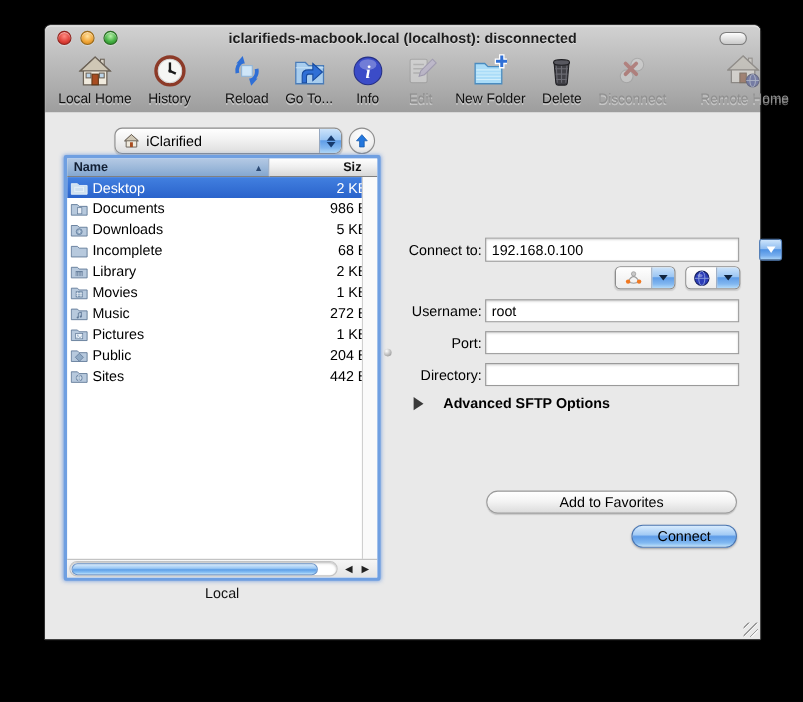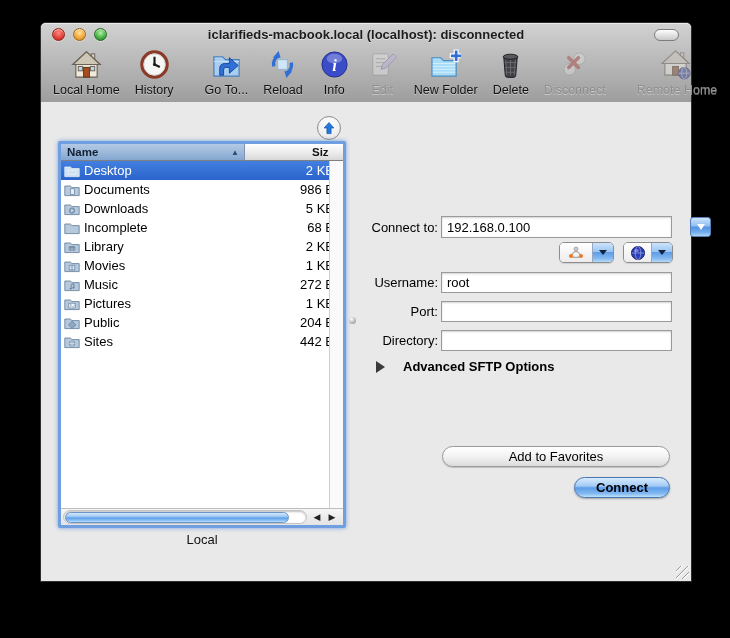--- a/index.html
+++ b/index.html
@@ -114,21 +114,21 @@
   .ddbtn .tri{width:0;height:0;border-left:4px solid transparent;border-right:4px solid transparent;border-top:5px solid #10243f;}
   .disclosure{position:absolute;left:335px;top:257px;display:flex;align-items:center;gap:18px;
     font-size:13px;font-weight:700;color:#000;}
   .disc-tri{width:0;height:0;border-top:6px solid transparent;border-bottom:6px solid transparent;border-left:9px solid #3a3a3a;}
   .btn-fav{position:absolute;left:401px;top:344px;width:228px;height:21px;border-radius:11px;
     background:linear-gradient(180deg,#ffffff 0%,#f4f4f4 45%,#dcdcdc 100%);
     border:1px solid #9a9a9a;box-sizing:border-box;text-align:center;font-size:13px;color:#000;
     line-height:19px;box-shadow:0 1px 1px rgba(0,0,0,.18);}
   .btn-connect{position:absolute;left:533px;top:375px;width:96px;height:21px;border-radius:11px;
     background:linear-gradient(180deg,#d8ebfd 0%,#a3cbf5 42%,#5e9ce8 52%,#82b9f1 82%,#c0e2fa 100%);
-    border:1px solid #4a76b2;box-sizing:border-box;text-align:center;font-size:13px;font-weight:700;
+    border:1px solid #4a76b2;box-sizing:border-box;text-align:center;font-size:13px;font-weight:400;
     color:#000;line-height:19px;box-shadow:0 1px 2px rgba(0,0,0,.3);}
   .resize-grip{position:absolute;right:2px;bottom:2px;width:13px;height:13px;
     background:repeating-linear-gradient(135deg,transparent 0 3px,#9a9a9a 3px 4px,#f5f5f5 4px 5px);}
   .arrow-up-svg{display:block;}
 </style>
 </head>
 <body>
 
 <div class="stage">
   <div class="window">
@@ -171,39 +171,39 @@
               </svg>
           </div>
           <div class="tlabel">History</div>
         </div>
 
         <div class="tsep"></div>
 
         <div class="titem">
           <div class="ticon">
             <svg viewBox="0 0 32 32">
-                <path d="M3 8 h9 l3 3 h14 v17 H3 Z" fill="#a8cdee" stroke="#4a7cb8" stroke-width="1.2"></path>
-                <path d="M3 13 h26" stroke="#c8e2f6" stroke-width="1"></path>
-                <path d="M9 27 V20 q0-5 6-5 h4 V9 l9 8 -9 8 v-6 h-4 q-2 0-2 2.5 V27 Z" fill="#2f6fd6" stroke="#174a9e" stroke-width="1"></path>
-              </svg>
-          </div>
-          <div class="tlabel">Go To...</div>
-        </div>
-
-        <div class="titem">
-          <div class="ticon">
-            <svg viewBox="0 0 32 32">
                 <rect x="11" y="11" width="10" height="10" fill="#cfe6f8" stroke="#8fb4d8"></rect>
                 <path d="M7 18 a10 10 0 0 1 5-11" fill="none" stroke="#2f6fd6" stroke-width="3.6"></path>
                 <path d="M12 2 l2 7 -8 0 Z" fill="#2f6fd6"></path>
                 <path d="M25 14 a10 10 0 0 1 -5 11" fill="none" stroke="#2f6fd6" stroke-width="3.6"></path>
                 <path d="M20 30 l-2-7 8 0 Z" fill="#2f6fd6"></path>
               </svg>
           </div>
           <div class="tlabel">Reload</div>
+        </div>
+
+        <div class="titem">
+          <div class="ticon">
+            <svg viewBox="0 0 32 32">
+                <path d="M3 8 h9 l3 3 h14 v17 H3 Z" fill="#a8cdee" stroke="#4a7cb8" stroke-width="1.2"></path>
+                <path d="M3 13 h26" stroke="#c8e2f6" stroke-width="1"></path>
+                <path d="M9 27 V20 q0-5 6-5 h4 V9 l9 8 -9 8 v-6 h-4 q-2 0-2 2.5 V27 Z" fill="#2f6fd6" stroke="#174a9e" stroke-width="1"></path>
+              </svg>
+          </div>
+          <div class="tlabel">Go To...</div>
         </div>
 
         <div class="titem">
           <div class="ticon">
             <svg viewBox="0 0 32 32">
                 <circle cx="16" cy="16" r="13" fill="#3b4cc8" stroke="#252f86"></circle>
                 <ellipse cx="16" cy="10" rx="8" ry="5" fill="#ffffff" opacity=".28"></ellipse>
                 <text x="16" y="23" text-anchor="middle" font-size="17" font-style="italic" font-weight="bold" fill="#fff" font-family="Liberation Serif,serif">i</text>
               </svg>
           </div>
@@ -272,20 +272,32 @@
               </svg>
           </div>
           <div class="tlabel">Remote Home</div>
         </div>
 
       </div>
     </div>
 
     <div class="content">
 
+      <div class="popup">
+        <svg width="15" height="14" viewBox="0 0 32 32">
+            <path d="M16 3 L30 16 H27 V29 H5 V16 H2 Z" fill="#f0eadd" stroke="#6b6257" stroke-width="2"></path>
+            <path d="M16 3 L30 16 H2 Z" fill="#cfc7b5" stroke="#6b6257" stroke-width="2"></path>
+            <rect x="13" y="19" width="6" height="10" fill="#a84c20"></rect>
+          </svg>
+        <span class="popup-label">iClarified</span>
+        <div class="popup-cap">
+          <div class="cap-tri-up"></div>
+          <div class="cap-tri-down"></div>
+        </div>
+      </div>
       <div class="upbtn">
         <svg class="arrow-up-svg" width="14" height="14" viewBox="0 0 20 20">
             <path d="M10 2 l7 8 h-4 v8 h-6 v-8 H3 Z" fill="#2477dd" stroke="#1558ac" stroke-width="1"></path>
           </svg>
       </div>
 
       <div class="listbox">
         <div class="listinner">
           <div class="lheader">
             <div class="hdr-name">

